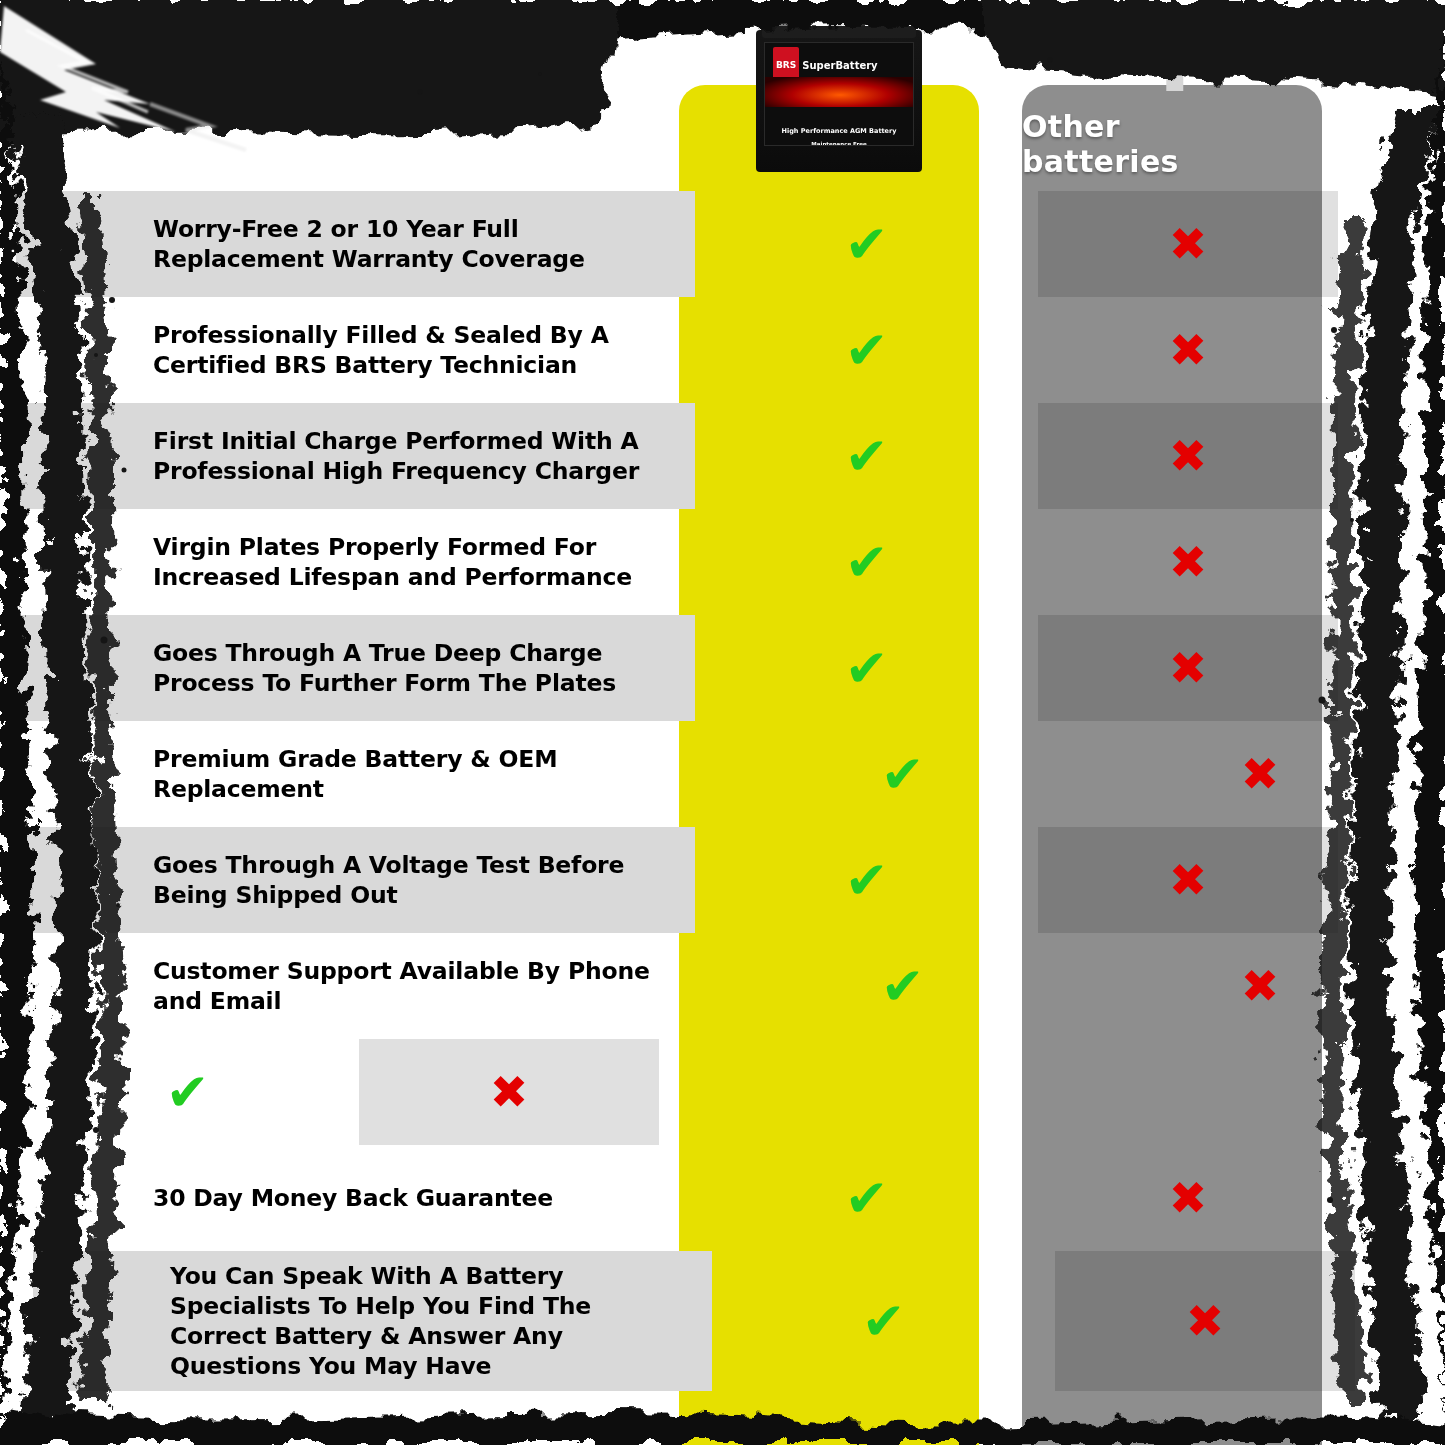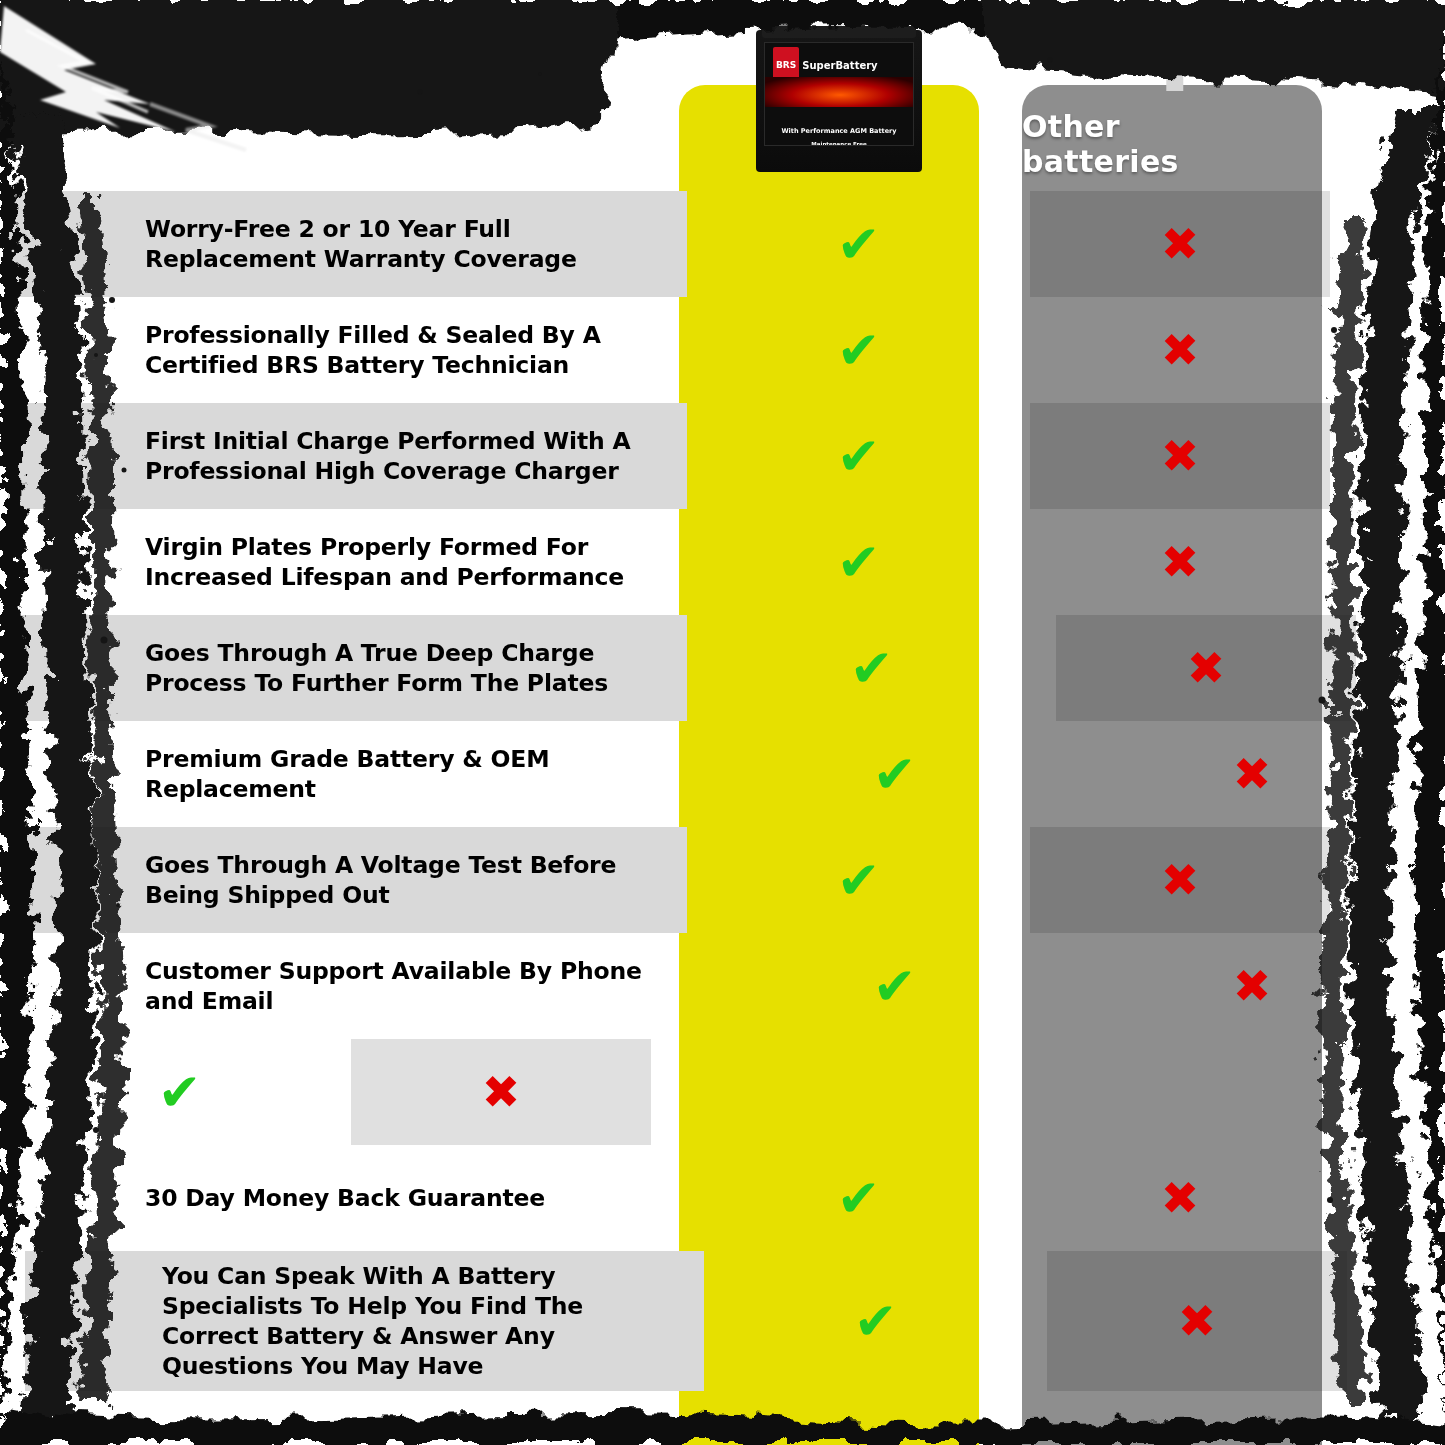--- a/index.html
+++ b/index.html
@@ -72,21 +72,21 @@
     color: #d6d6d6;
     font-size: 96px;
     font-weight: bold;
     font-family: "DejaVu Sans", sans-serif;
     line-height: 1;
     z-index: 12;
   }
 
   .rows {
     position: absolute;
-    left: 8px;
+    left: 16px;
     top: 191px;
     width: 1394px;
   }
 
   .row {
     position: relative;
     display: flex;
     align-items: stretch;
     height: 75px;
   }
@@ -298,21 +298,21 @@
     <div class="term r"></div>
     <div class="case"></div>
     <div class="cap"></div>
     <div class="label">
       <div class="brand-row">
         <span class="brs">BRS</span>
         <span class="sb">SuperBattery</span>
       </div>
       <div class="tag">We've Got You Powered !</div>
       <div class="glow"></div>
-      <div class="sub1">With Performance AGM Battery</div>
+      <div class="sub1">High Performance AGM Battery</div>
       <div class="sub2">Maintenance Free</div>
     </div>
   </div>
 
   <div class="rows" id="rows">
       <div class="row shade" style="height: 106px;">
         <div class="feat">
           <div class="feat-text">Worry-Free 2 or 10 Year Full Replacement Warranty Coverage</div>
         </div>
         <div class="cell brand">
@@ -328,41 +328,41 @@
         </div>
         <div class="cell brand">
           <span class="mark check">✔</span>
         </div>
         <div class="cell other">
           <span class="mark cross">✖</span>
         </div>
       </div>
       <div class="row shade" style="height: 106px;">
         <div class="feat">
-          <div class="feat-text">First Initial Charge Performed With A Professional High Coverage Charger</div>
+          <div class="feat-text">First Initial Charge Performed With A Professional High Frequency Charger</div>
         </div>
         <div class="cell brand">
           <span class="mark check">✔</span>
         </div>
         <div class="cell other">
           <span class="mark cross">✖</span>
         </div>
       </div>
       <div class="row" style="height: 106px;">
         <div class="feat">
           <div class="feat-text">Virgin Plates Properly Formed For Increased Lifespan and Performance</div>
         </div>
         <div class="cell brand">
           <span class="mark check">✔</span>
         </div>
         <div class="cell other">
           <span class="mark cross">✖</span>
         </div>
       </div>
-      <div class="row shade" style="height: 106px; gap: 13px;">
+      <div class="row shade" style="height: 106px;">
         <div class="feat">
           <div class="feat-text">Goes Through A True Deep Charge Process To Further Form The Plates</div>
         </div>
         <div class="cell brand">
           <span class="mark check">✔</span>
         </div>
         <div class="cell other">
           <span class="mark cross">✖</span>
         </div>
       </div>

